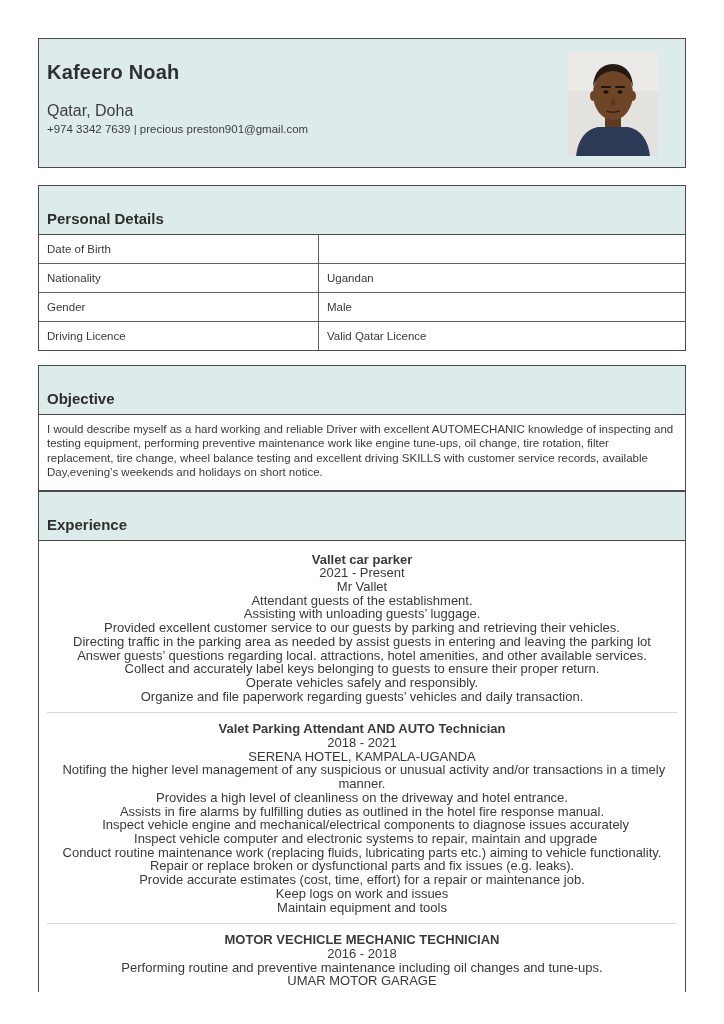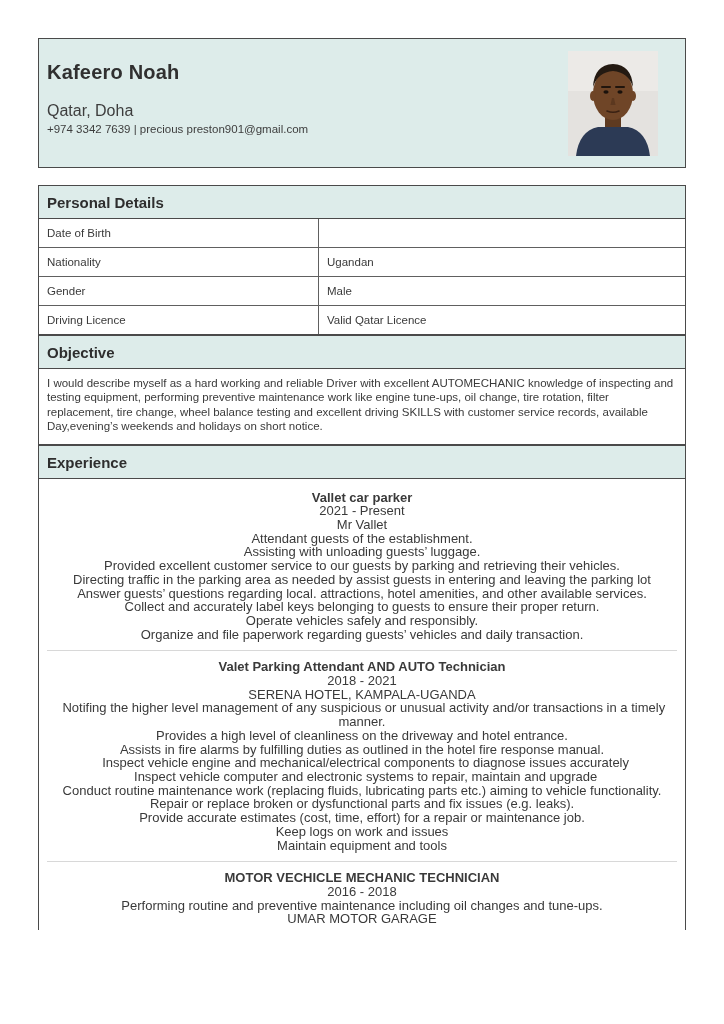--- a/index.html
+++ b/index.html
@@ -61,21 +61,21 @@
     border: 1px solid #4a4a4a;
     box-sizing: border-box;
     background: #ffffff;
   }
   .section-header {
     background: #ddecea;
     border-bottom: 1px solid #4a4a4a;
     font-weight: bold;
     font-size: 15px;
     color: #2e2e2e;
-    padding: 8px 8px 7px 8px;
+    padding: 24px 8px 7px 8px;
   }
 
   
   .section-pd { margin-top: 17px; }
   .pd-row { display: flex; border-bottom: 1px solid #606060; }
   .pd-row:last-child { border-bottom: none; justify-content: space-between; }
   .pd-label {
     width: 280px;
     box-sizing: border-box;
     border-right: 1px solid #606060;
@@ -84,21 +84,21 @@
     color: #3a3a3a;
   }
   .pd-value {
     flex: 1;
     padding: 8px;
     font-size: 11.5px;
     color: #3a3a3a;
   }
 
   
-  .section-obj { }
+  .section-obj { margin-top: 14px; }
   .obj-text {
     padding: 7px 8px 10px 8px;
     font-size: 11.5px;
     line-height: 14.4px;
     color: #3a3a3a;
   }
 
   
   .section-exp { border-bottom: none; }
   .exp-body {

